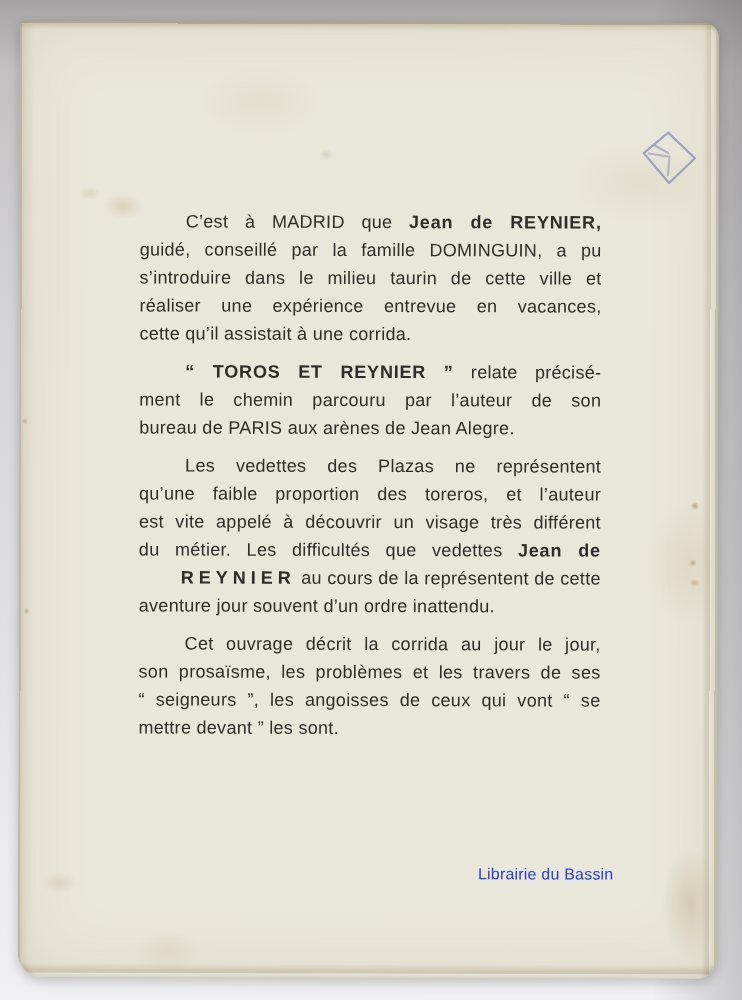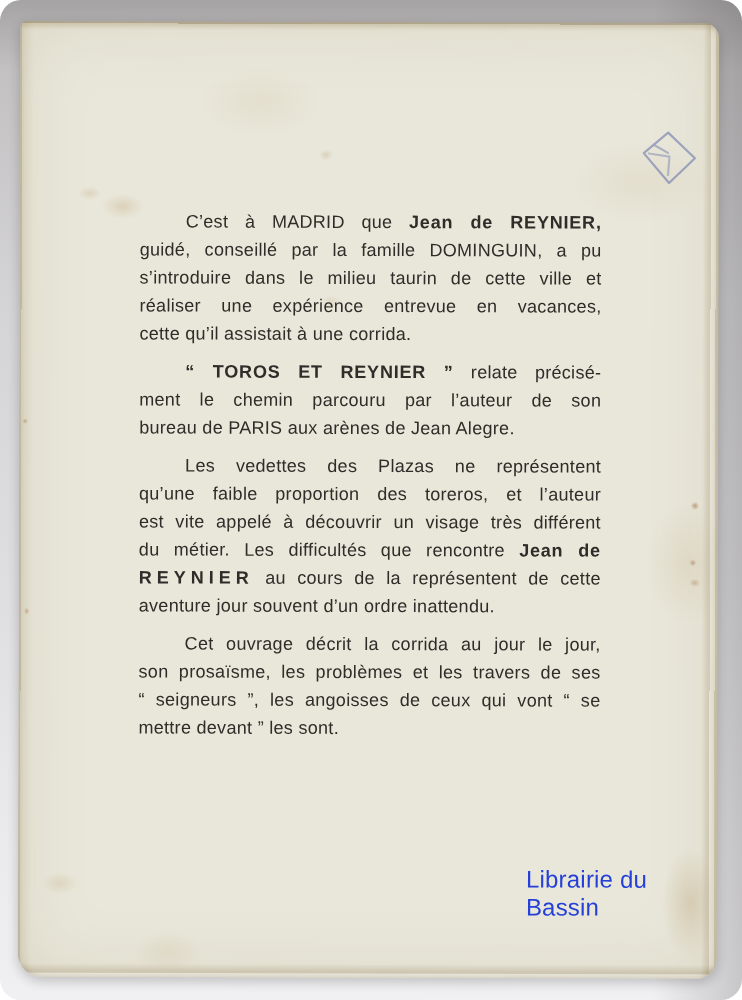--- a/index.html
+++ b/index.html
@@ -2,21 +2,20 @@
 <html><head>
 <meta charset="utf-8">
 <style>
   html,body { margin:0; padding:0; }
   .photo {
     position:relative; width:742px; height:1000px; overflow:hidden;
     font-family:"Liberation Sans", sans-serif;
     background:
       linear-gradient(90deg, rgba(0,0,0,0) 88%, rgba(55,53,55,0.22) 100%),
       linear-gradient(180deg, #a5a3a4 0%, #c3c1c2 7%, #d4d3d5 30%, #dfdee0 60%, #ebeaec 85%, #f0eff1 100%);
-    border-radius: 21px;
   }
   .book {
     position:absolute; left:19px; top:22px; width:699px; height:956px;
     border-radius:6px 16px 20px 24px;
     transform:rotate(0.15deg);
     background-color:#e9e7da;
     background-image:
       
       linear-gradient(to bottom, rgba(125,105,70,0.42) 0 2px, rgba(175,155,115,0.20) 2px 4px, rgba(0,0,0,0) 9px),
       linear-gradient(to top, rgba(255,255,255,0.40) 0 4px, rgba(150,130,95,0.25) 5px 7px, rgba(0,0,0,0) 14px),
@@ -48,25 +47,25 @@
   .blurb {
     position:absolute; left:120px; top:186px; width:462px;
     color:#2f2d29; font-size:18px; line-height:28px; letter-spacing:0.3px;
   }
   .para { margin:0 0 10px 0; }
   .line { text-align:justify; height:28px; overflow:hidden; }
   .line::after { content:""; display:inline-block; width:100%; height:0; }
   .line.last::after { content:none; }
   .line.indent { text-indent:46px; }
   .seg-bold { font-weight:bold; letter-spacing:0.8px; }
-  .seg-spaced { letter-spacing:5px; }
+  .seg-spaced { letter-spacing:5px;margin-left:42px; }
   .stamp { position:absolute; left:616px; top:106px; transform:rotate(-8deg); opacity:0.75; }
   .watermark {
-    position:absolute; left:508px; top:843px;
-    font-size:24px; letter-spacing:0.2px; font-weight:normal;
+    position:absolute; left:460px; top:843px;
+    font-size:16px; letter-spacing:0.2px; font-weight:normal;
   }
 </style>
 </head>
 <body>
 
 <div class="photo">
   <div class="book">
 
     <span class="stamp">
       <svg width="66" height="58" viewBox="0 0 66 58" aria-hidden="true">
@@ -88,21 +87,21 @@
         </div>
         <div class="para">
           <div class="line indent"><span class="seg-bold">“ TOROS ET REYNIER ”</span><span> relate précisé-</span></div>
           <div class="line"><span>ment le chemin parcouru par l’auteur de son</span></div>
           <div class="line last"><span>bureau de PARIS aux arènes de Jean Alegre.</span></div>
         </div>
         <div class="para">
           <div class="line indent"><span>Les vedettes des Plazas ne représentent</span></div>
           <div class="line"><span>qu’une faible proportion des toreros, et l’auteur</span></div>
           <div class="line"><span>est vite appelé à découvrir un visage très différent</span></div>
-          <div class="line"><span>du métier. Les difficultés que rencontre </span><span class="seg-bold">Jean de</span></div>
+          <div class="line"><span>du métier. Les difficultés que vedettes </span><span class="seg-bold">Jean de</span></div>
           <div class="line"><span class="seg-bold seg-spaced">REYNIER</span><span> au cours de la représentent de cette</span></div>
           <div class="line last"><span>aventure jour souvent d’un ordre inattendu.</span></div>
         </div>
         <div class="para">
           <div class="line indent"><span>Cet ouvrage décrit la corrida au jour le jour,</span></div>
           <div class="line"><span>son prosaïsme, les problèmes et les travers de ses</span></div>
           <div class="line"><span>“ seigneurs ”, les angoisses de ceux qui vont “ se</span></div>
           <div class="line last"><span>mettre devant ” les sont.</span></div>
         </div>
       </div>

